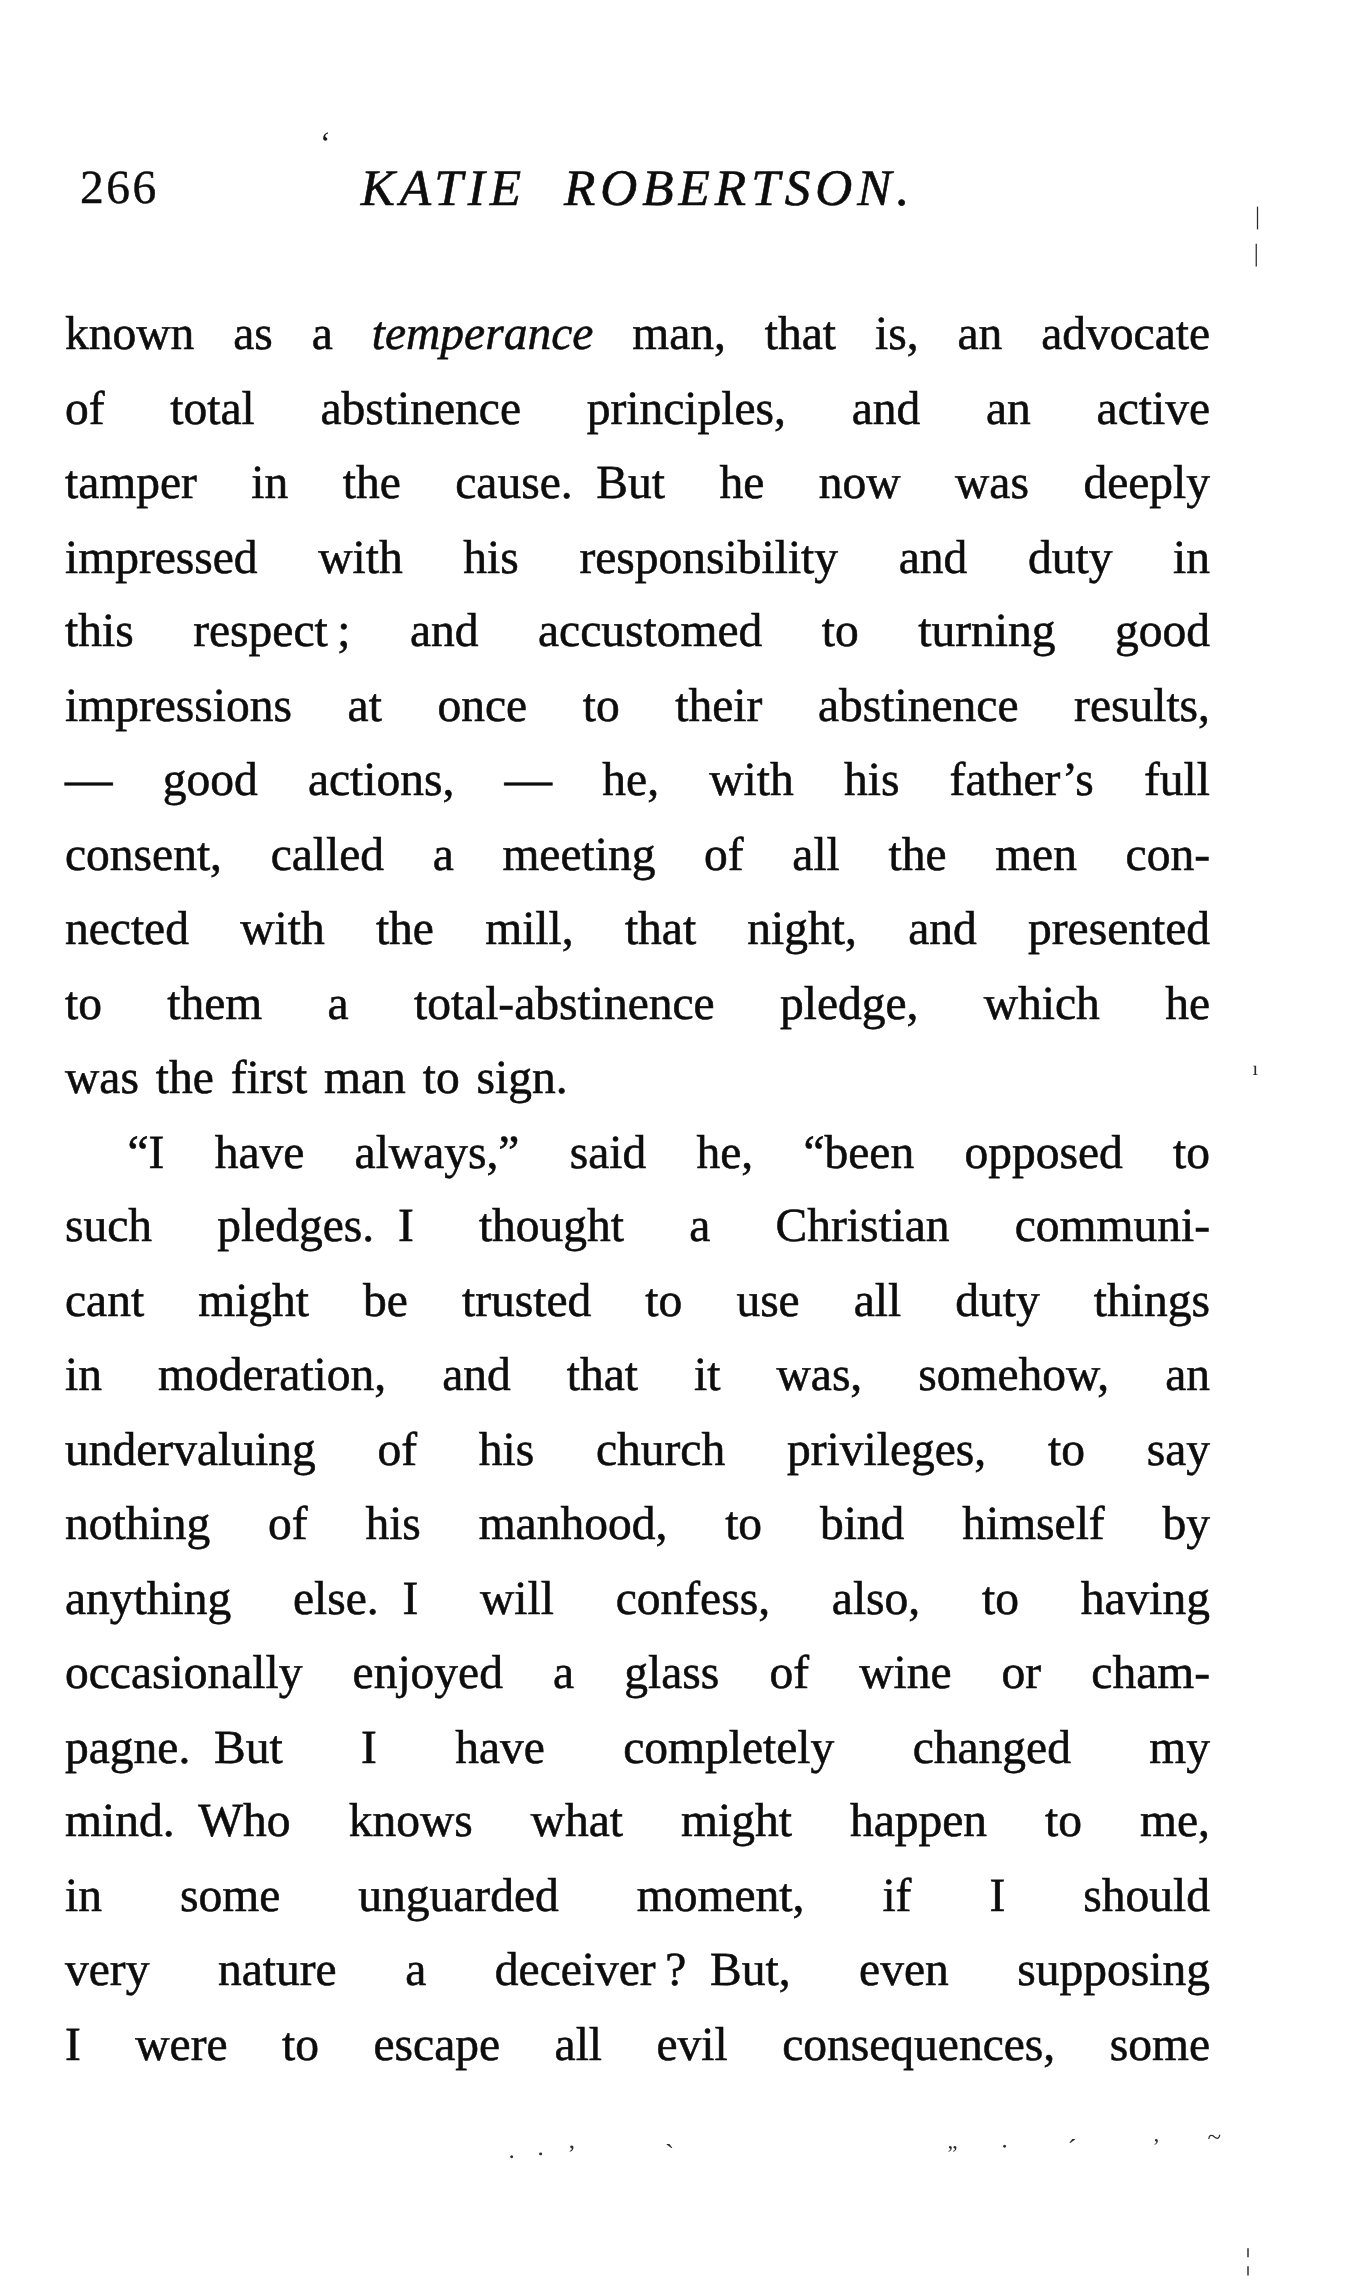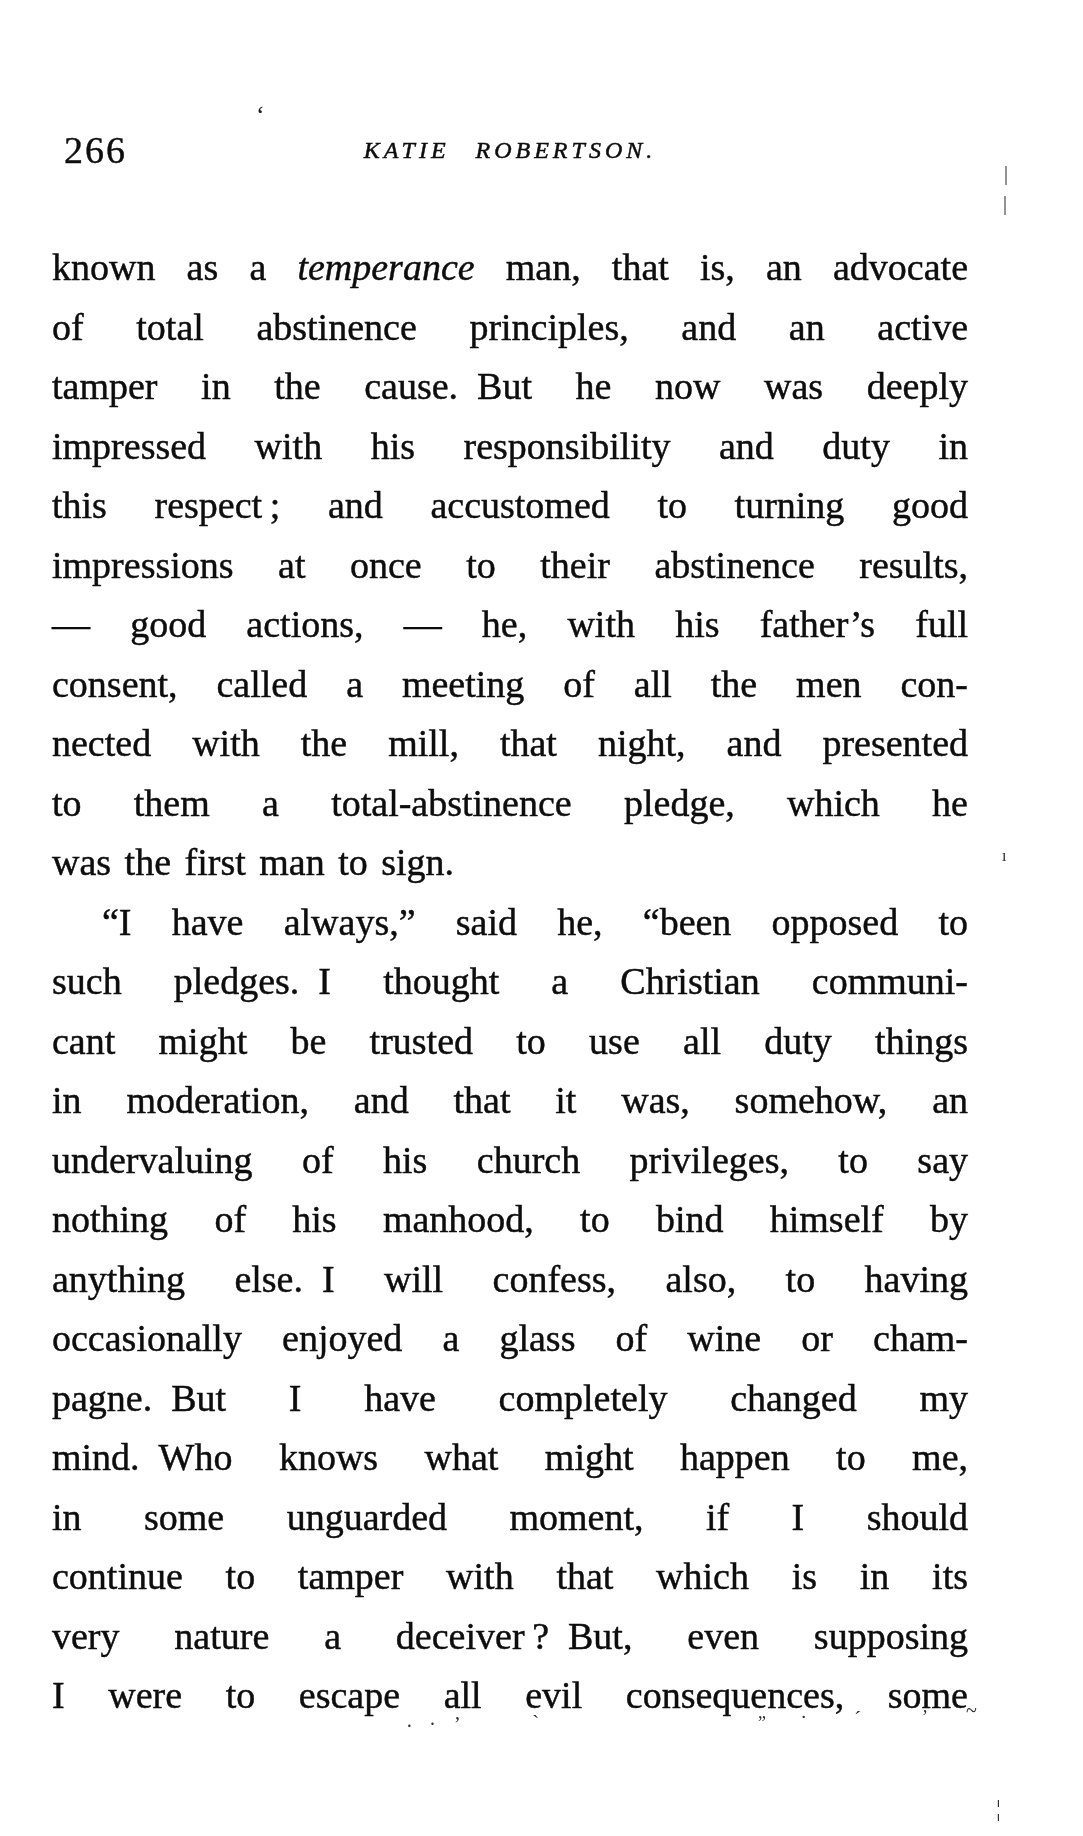--- a/index.html
+++ b/index.html
@@ -14,21 +14,21 @@
   .page-number{
     position:absolute;left:64px;top:128px;
     font-size:38px;line-height:44px;
     letter-spacing:2px;
     -webkit-text-stroke:0.4px #0d0d0d;
   }
   .header-title{
     position:absolute;left:52px;top:128px;width:916px;
     text-align:center;
     font-style:italic;
-    font-size:24px;line-height:44px;
+    font-size:41px;line-height:44px;
     letter-spacing:4px;word-spacing:16px;
     -webkit-text-stroke:0.5px #0d0d0d;
   }
   .body-text{
     position:absolute;left:52px;top:238px;width:916px;
     font-size:38px;line-height:59.5px;
     word-spacing:4px;
     -webkit-text-stroke:0.45px #0d0d0d;
   }
   .line{
@@ -69,21 +69,20 @@
       <div class="line"><span>such pledges. I thought a Christian communi-</span></div>
       <div class="line"><span>cant might be trusted to use all duty things</span></div>
       <div class="line"><span>in moderation, and that it was, somehow, an</span></div>
       <div class="line"><span>undervaluing of his church privileges, to say</span></div>
       <div class="line"><span>nothing of his manhood, to bind himself by</span></div>
       <div class="line"><span>anything else. I will confess, also, to having</span></div>
       <div class="line"><span>occasionally enjoyed a glass of wine or cham-</span></div>
       <div class="line"><span>pagne. But I have completely changed my</span></div>
       <div class="line"><span>mind. Who knows what might happen to me,</span></div>
       <div class="line"><span>in some unguarded moment, if I should</span></div>
-      <div class="line"><span>continue to tamper with that which is in its</span></div>
       <div class="line"><span>very nature a deceiver ? But, even supposing</span></div>
       <div class="line"><span>I were to escape all evil consequences, some</span></div>
     </div>
   <div id="artifacts-layer">
       <span class="mark" style="left: 256px; top: 102px; font-size: 26px; color: rgb(26, 26, 26);">‘</span>
       <span class="mark" style="left: 1004px; top: 163px; font-size: 20px; color: rgb(42, 42, 42);">|</span>
       <span class="mark" style="left: 1003px; top: 193px; font-size: 20px; color: rgb(42, 42, 42);">|</span>
       <span class="mark" style="left: 1002px; top: 848px; font-size: 16px; color: rgb(42, 42, 42);">ı</span>
       <span class="mark" style="left: 996px; top: 1796px; font-size: 24px; color: rgb(51, 51, 51);">¦</span>
       <span class="mark" style="left: 406px; top: 1716px; font-size: 20px; color: rgb(44, 44, 44);">·</span>

